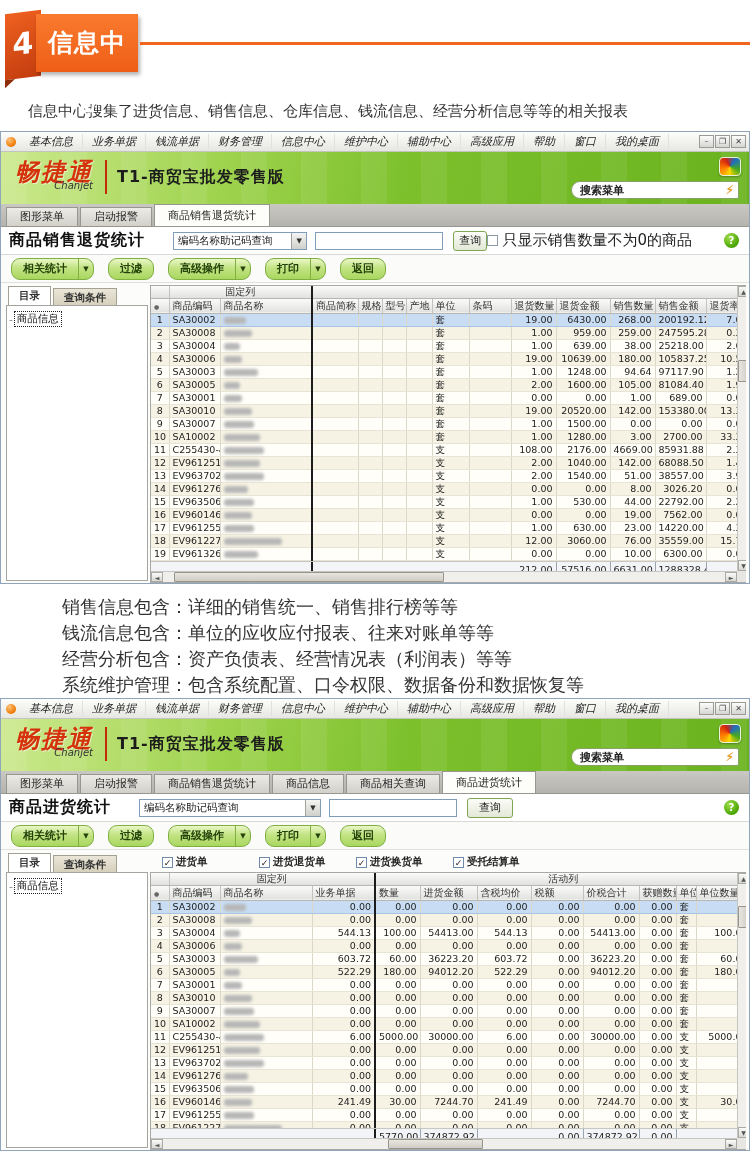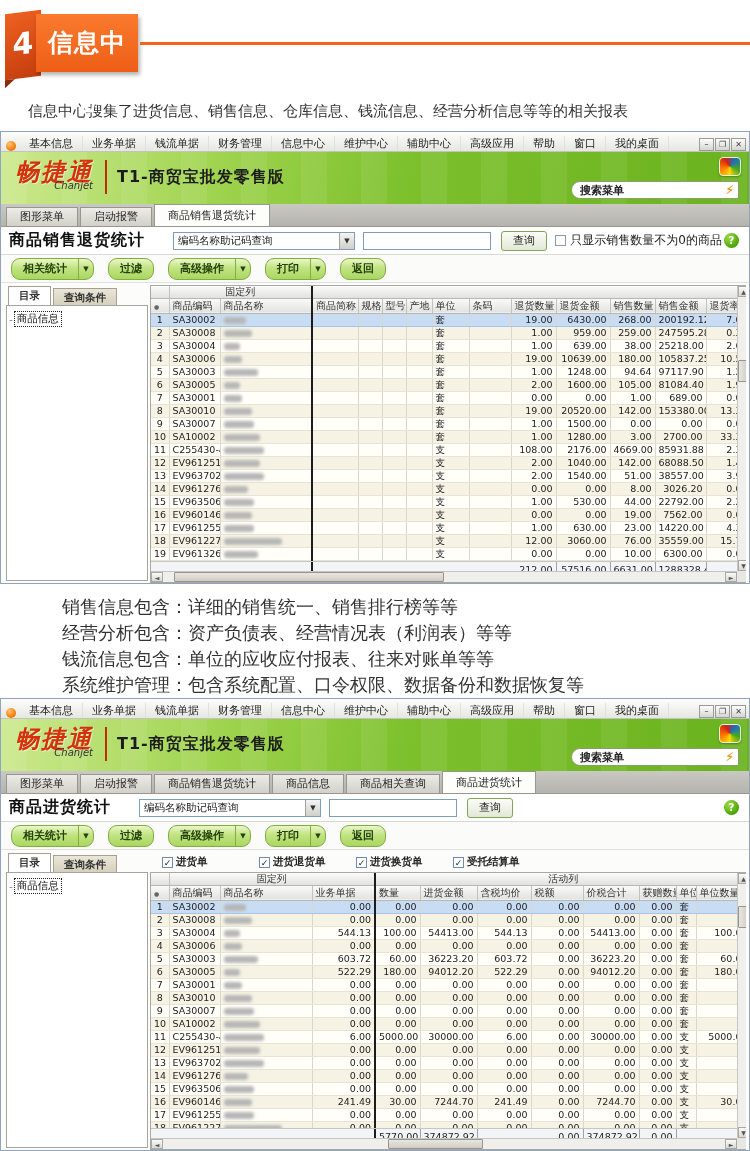--- a/index.html
+++ b/index.html
@@ -12,21 +12,21 @@
   .badge-box { position:absolute; left:36px; top:14px; width:102px; height:58px; background:linear-gradient(#f97a2e,#ef5e16); color:#fff; font-size:25px; font-weight:bold; text-align:center; line-height:58px; letter-spacing:1px; box-shadow:2px 3px 4px rgba(0,0,0,.3); }
   .badge-line { position:absolute; left:140px; top:42px; right:0; height:3px; background:#f1661f; }
   .intro { padding:6px 0 10px 28px; font-size:15px; color:#333; }
 
   
   .notes { padding:10px 0 0 62px; }
   .notes div { font-size:18px; color:#333; line-height:26px; }
 
   
   .win { width:750px; height:453px; border:1px solid #90a4bc; background:#fff; display:flex; flex-direction:column; overflow:hidden; }
-  .menubar { height:20px; background:linear-gradient(#fdfdfb,#ececе8,#e4e4e0); background:linear-gradient(#fdfdfb,#e6e6e2); border-bottom:1px solid #c3c3bf; display:flex; align-items:flex-end; font-size:11px; color:#222; }
+  .menubar { height:20px; background:linear-gradient(#fdfdfb,#ececе8,#e4e4e0); background:linear-gradient(#fdfdfb,#e6e6e2); border-bottom:1px solid #c3c3bf; display:flex; align-items:center; font-size:11px; color:#222;font-style:italic; }
   .appdot { width:10px; height:10px; border-radius:50%; background:radial-gradient(circle at 35% 30%,#ffc37a,#f07800 70%); margin:0 4px 0 5px; }
   .mi { padding:0 9px; border-right:1px solid #e0e0dc; cursor:default; white-space:nowrap; }
   .winbtns { margin-left:auto; display:flex; gap:1px; padding-right:3px; }
   .wbtn { width:15px; height:13px; background:linear-gradient(#fdfdfd,#d5d5d1); border:1px solid #9a9a96; font-size:8px; line-height:11px; text-align:center; color:#444; }
   .banner { height:52px; background:linear-gradient(100deg,#cde98f 0%,#9ed34d 30%,#7cc02c 55%,#6ab31e 100%); position:relative; overflow:hidden; }
   .banner:before { content:""; position:absolute; inset:0; background:repeating-linear-gradient(90deg,rgba(255,255,255,.07) 0 26px,rgba(255,255,255,0) 26px 60px); }
   .brand { position:absolute; left:14px; top:8px; display:flex; align-items:center; }
   .brand-cn { color:#d5310a; font-size:24px; font-weight:bold; font-style:italic; letter-spacing:2px; line-height:18px; text-shadow:1px 1px 0 rgba(255,255,255,.5); }
   .brand-en { color:#333; font-size:10px; font-style:italic; text-align:right; margin-top:-1px; }
   .brand-bar { width:2px; height:34px; background:#c42b08; margin:0 10px 0 12px; }
@@ -40,21 +40,21 @@
   .tab.active { background:#fdfdfa; height:22px; line-height:21px; }
   .titlerow { height:28px; background:#fff; border-bottom:1px solid #d8d8d4; display:flex; align-items:center; padding:0 8px; }
   .wtitle { font-size:16px; font-weight:bold; color:#111; letter-spacing:1px; margin-right:28px; white-space:nowrap; }
   .dropdown { width:182px; height:18px; border:1px solid #7f9db9; background:#fff; display:flex; align-items:center; font-size:10.5px; font-weight:normal; color:#222; }
   .dropdown .dtext { flex:1; padding-left:4px; white-space:nowrap; overflow:hidden; }
   .dcaret { width:15px; height:16px; background:linear-gradient(#f4f4f2,#cfcfcb); border-left:1px solid #a0a09c; font-size:7px; text-align:center; line-height:16px; color:#333; }
   .qinput { width:128px; height:18px; border:1px solid #7f9db9; margin-left:8px; font-size:11px; padding:0 3px; font-family:inherit; }
   .qbtn { margin-left:10px; width:46px; height:20px; background:linear-gradient(#fcfcf8,#e2e8d6); border:1px solid #7fa652; border-radius:3px; font-size:11px; color:#1d1d1d; text-align:center; line-height:18px; }
   .rightctl { margin-left:auto; display:flex; align-items:center; }
   .cb { width:11px; height:11px; border:1px solid #8b9aa8; background:#fff; display:inline-block; margin-right:4px; }
-  .cblabel { font-size:12px; color:#222; margin-right:2px; white-space:nowrap; }
+  .cblabel { font-size:15px; color:#222; margin-right:32px; white-space:nowrap; }
   .help { width:15px; height:15px; border-radius:50%; background:radial-gradient(circle at 35% 30%,#9edd4a,#44a000 75%); color:#fff; font-size:10px; font-weight:bold; text-align:center; line-height:15px; margin-right:2px; }
   .toolbar { height:28px; background:#fbfbf9; border-bottom:1px solid #e0e0dc; display:flex; align-items:center; padding-left:10px; gap:14px; }
   .gbtn { display:flex; height:22px; background:linear-gradient(#e9f7c6,#c2e383 45%,#a9d75f); border:1px solid #7fae41; border-radius:9px; overflow:hidden; }
   .gbtn .lbl { padding:0 11px; font-size:11px; font-weight:bold; color:#23430a; line-height:20px; white-space:nowrap; }
   .gbtn .arrow { width:15px; border-left:1px solid #7fae41; font-size:7px; text-align:center; line-height:20px; color:#23430a; }
   .content { flex:1; display:flex; padding:2px 3px 0 5px; background:#fcfcfa; overflow:hidden; }
 
   
   .sidepanel { width:142px; display:flex; flex-direction:column; margin-right:2px; }
   .sidetabs { height:20px; display:flex; align-items:flex-end; padding-left:2px; }
@@ -626,22 +626,22 @@
             <span class="arr">▼</span>
           </div>
         <div class="corner"></div>
       </div>
     </div>
   </div>
 </div>
 
 <div class="notes">
   <div>销售信息包含：详细的销售统一、销售排行榜等等</div>
+  <div>钱流信息包含：单位的应收应付报表、往来对账单等等</div>
   <div>经营分析包含：资产负债表、经营情况表（利润表）等等</div>
-  <div>钱流信息包含：单位的应收应付报表、往来对账单等等</div>
   <div>系统维护管理：包含系统配置、口令权限、数据备份和数据恢复等</div>
 </div>
 
 <div class="win">
   <div class="menubar">
     <span class="appdot"></span>
     <span class="mi">基本信息</span>
     <span class="mi">业务单据</span>
     <span class="mi">钱流单据</span>
     <span class="mi">财务管理</span>

